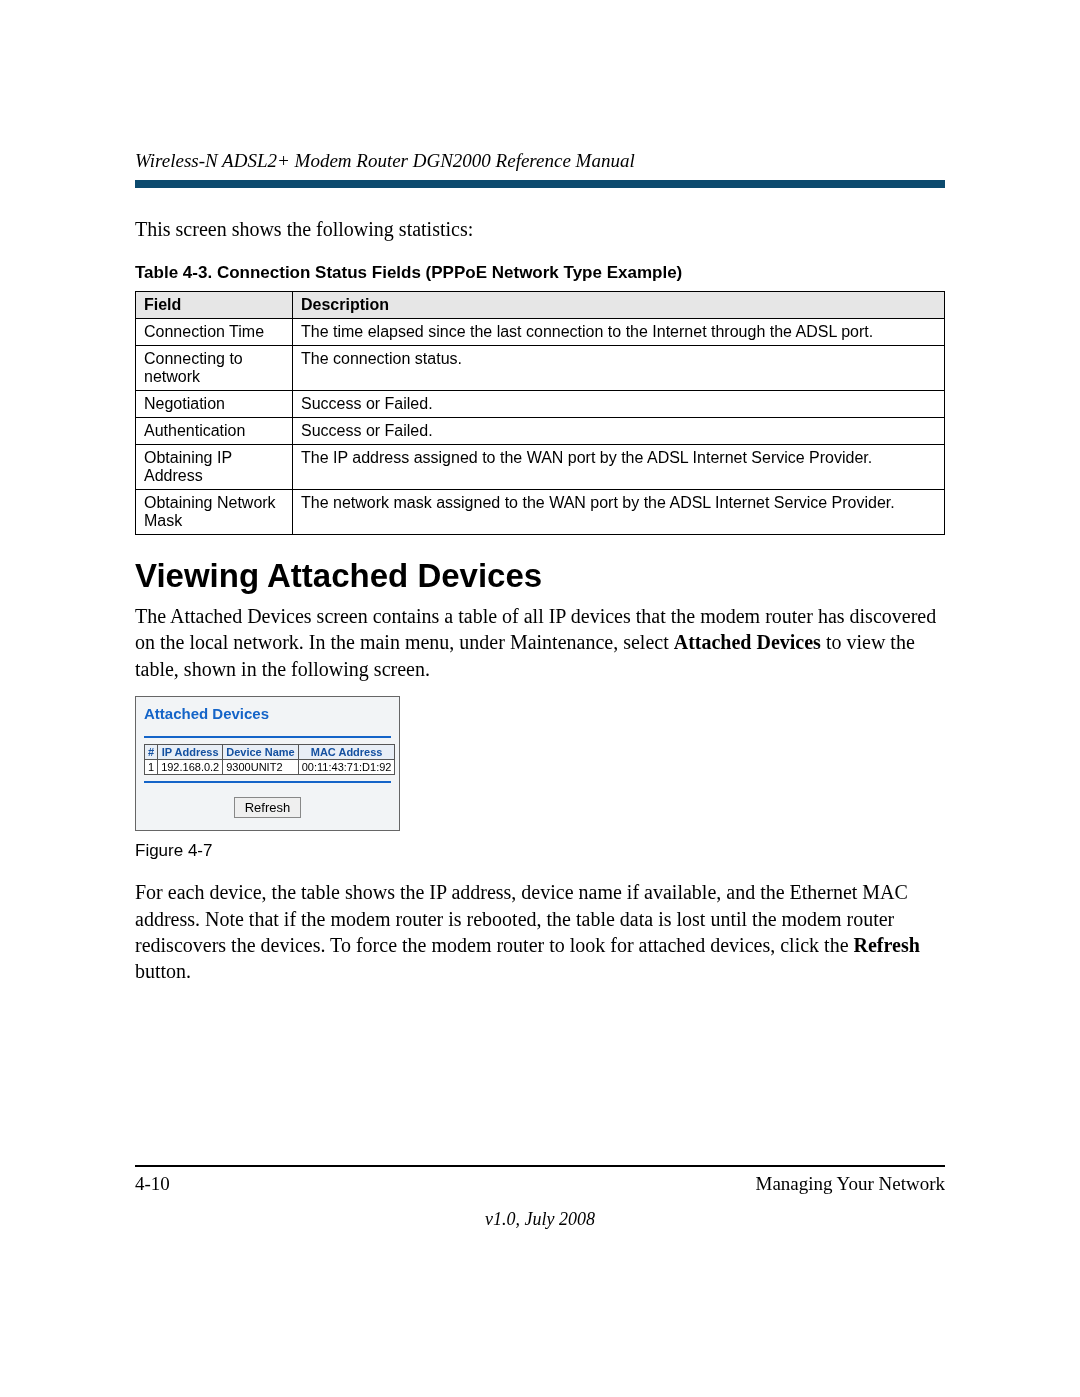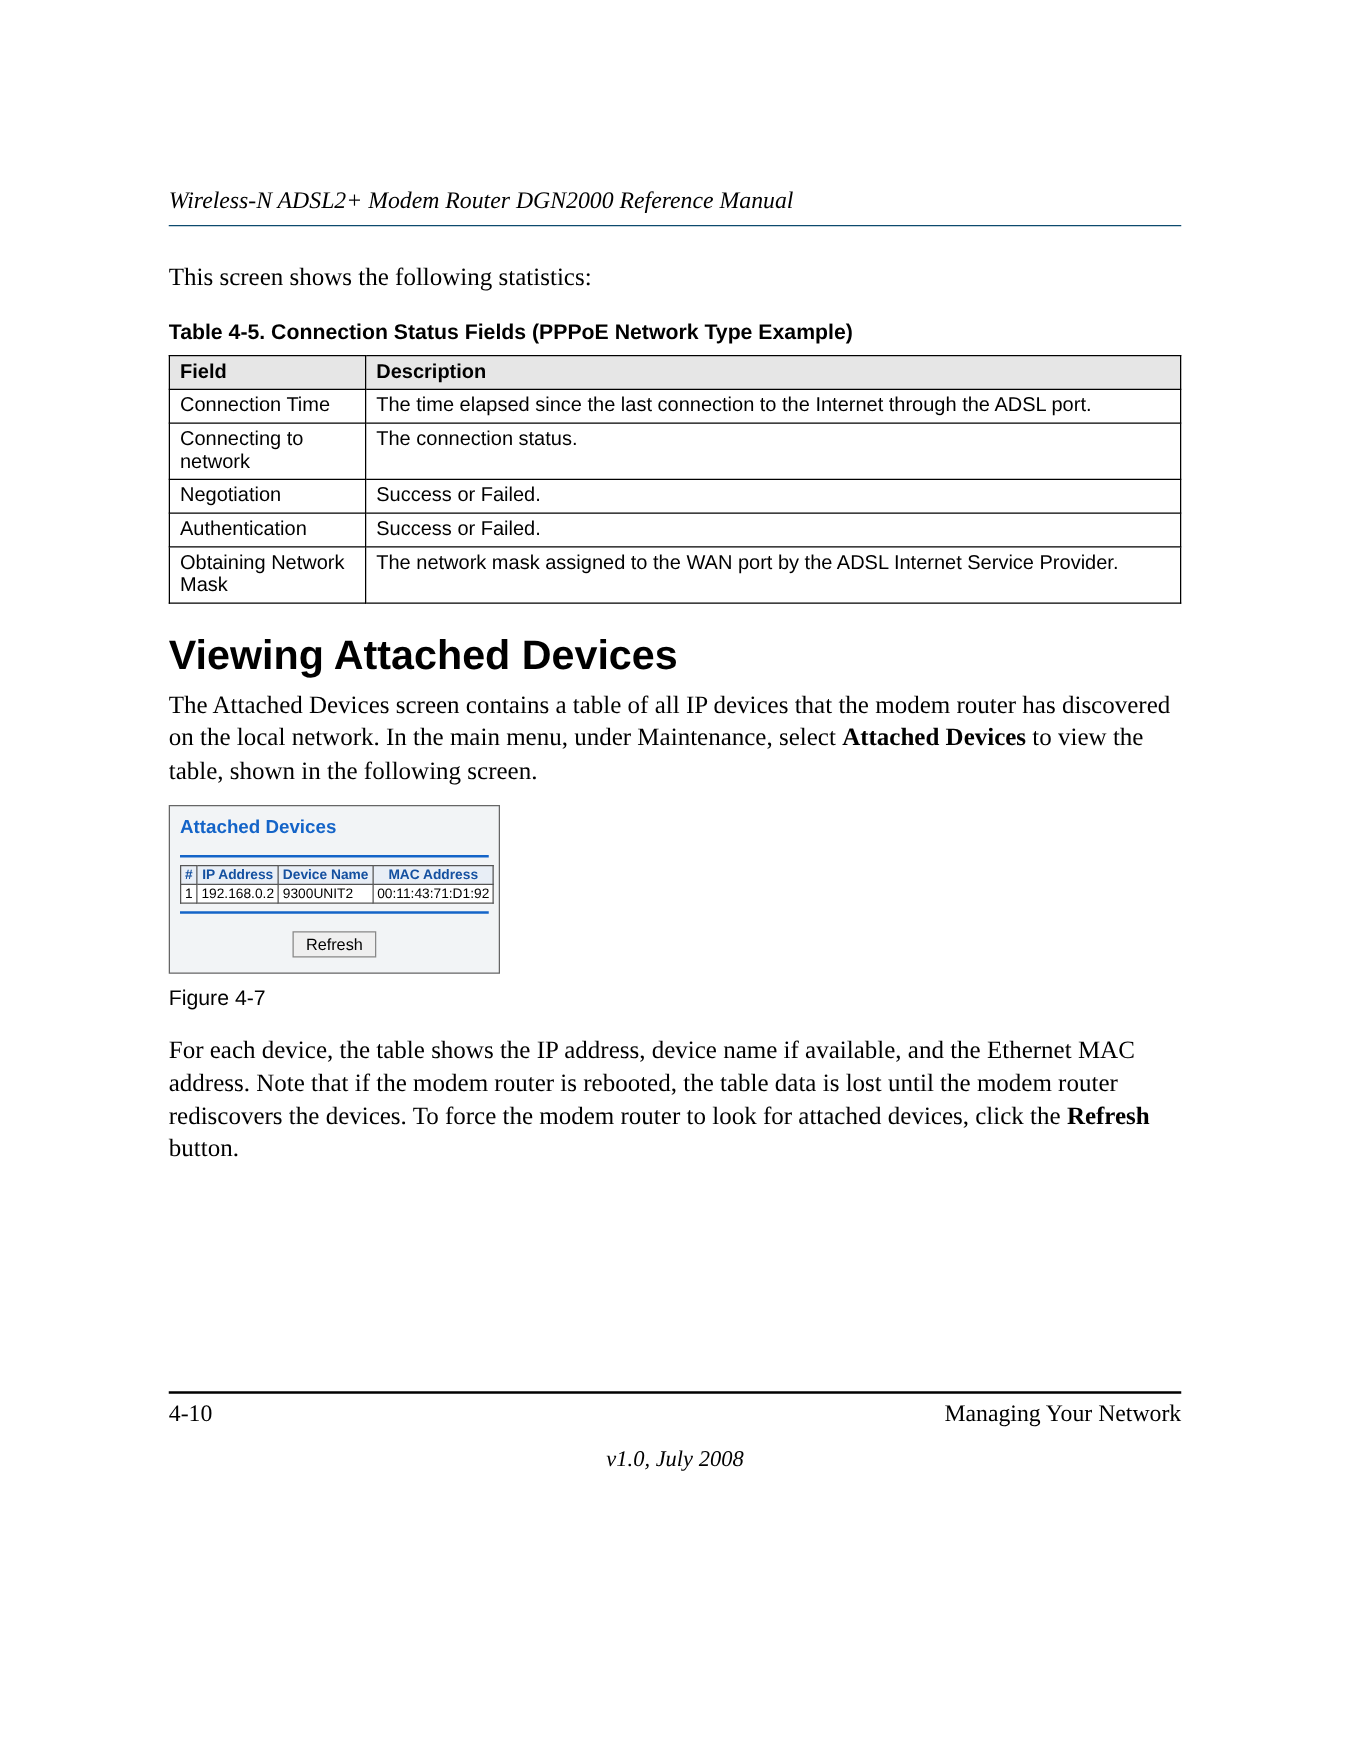--- a/index.html
+++ b/index.html
@@ -11,21 +11,21 @@
   .page {
     box-sizing: border-box;
     width: 1080px;
     padding: 150px 135px 60px 135px;
     font-family: "Times New Roman", Times, serif;
     color: #000;
   }
   .running-head {
     font-style: italic;
     font-size: 19px;
-    border-bottom: 1px solid #0c4a6e;
+    border-bottom: 8px solid #0c4a6e;
     padding-bottom: 8px;
     margin-bottom: 28px;
   }
   .body-text {
     font-size: 20px;
     line-height: 1.35;
     margin: 0 0 20px 0;
   }
   .table-caption {
     font-family: Arial, Helvetica, sans-serif;
@@ -140,21 +140,21 @@
 </style>
 </head>
 <body>
 
 <div class="page">
 
   <div class="running-head">Wireless-N ADSL2+ Modem Router DGN2000 Reference Manual</div>
 
   <p class="body-text">This screen shows the following statistics:</p>
 
-  <div class="table-caption">Table 4-5.  Connection Status Fields (PPPoE Network Type Example)</div>
+  <div class="table-caption">Table 4-3.  Connection Status Fields (PPPoE Network Type Example)</div>
 
   <table class="status">
     <thead>
       <tr>
         <th class="field-col">Field</th>
         <th>Description</th>
       </tr>
     </thead>
     <tbody>
       <tr>
@@ -165,20 +165,24 @@
         <td class="field-col">Connecting to network</td>
         <td>The connection status.</td>
       </tr>
       <tr>
         <td class="field-col">Negotiation</td>
         <td>Success or Failed.</td>
       </tr>
       <tr>
         <td class="field-col">Authentication</td>
         <td>Success or Failed.</td>
+      </tr>
+      <tr>
+        <td class="field-col">Obtaining IP Address</td>
+        <td>The IP address assigned to the WAN port by the ADSL Internet Service Provider.</td>
       </tr>
       <tr>
         <td class="field-col">Obtaining Network Mask</td>
         <td>The network mask assigned to the WAN port by the ADSL Internet Service Provider.</td>
       </tr>
     </tbody>
   </table>
 
   <h2 class="section">Viewing Attached Devices</h2>
 

